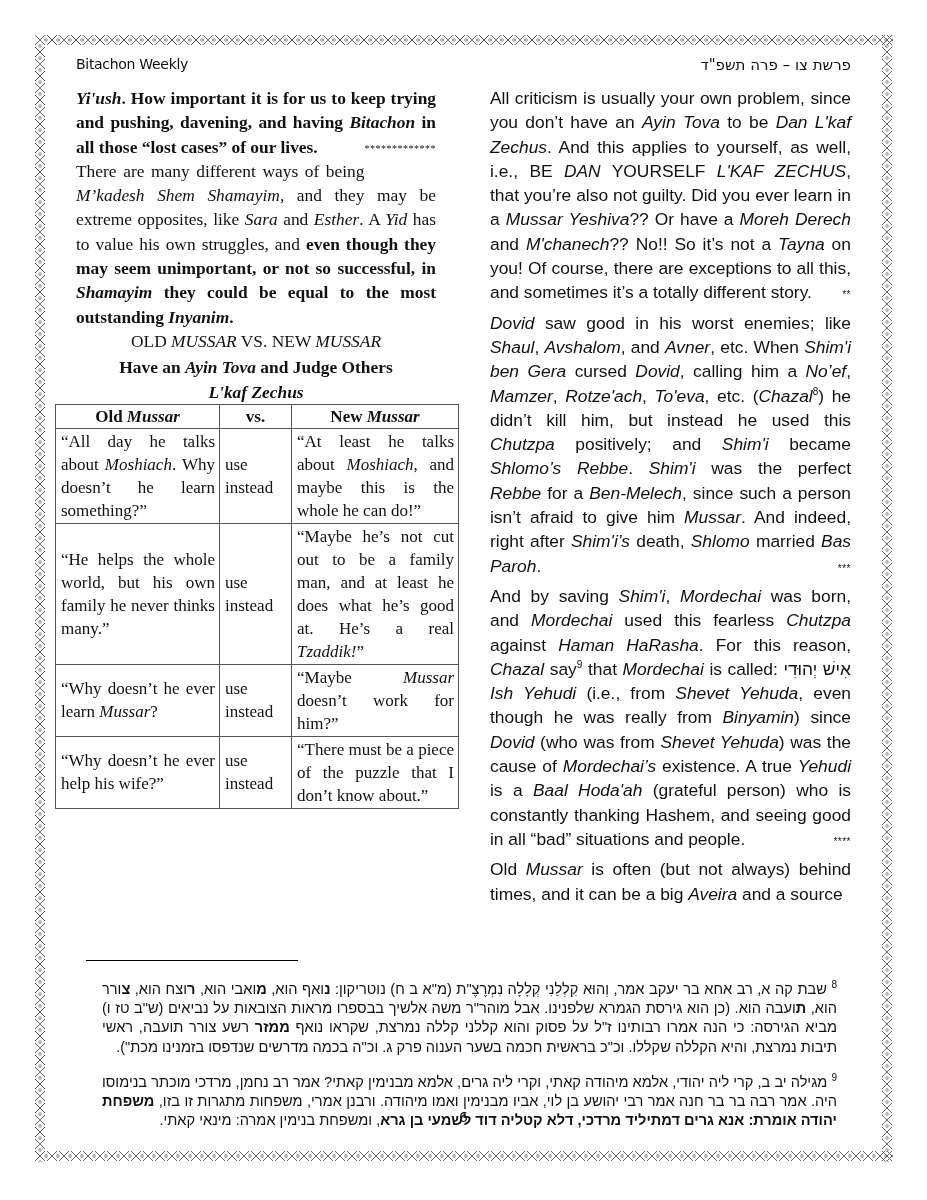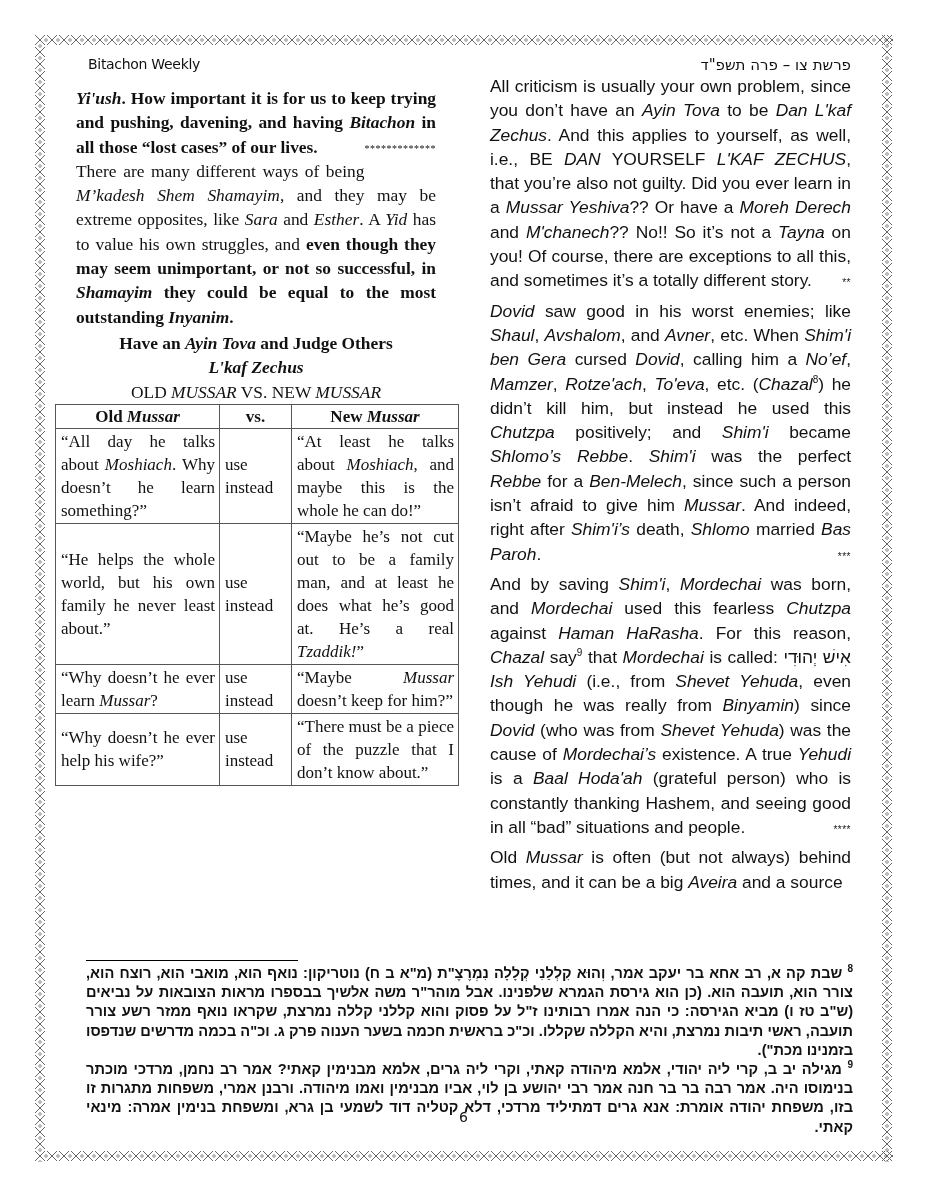--- a/index.html
+++ b/index.html
@@ -8,45 +8,45 @@
   .border-box { position:absolute; left:34px; top:34px; width:859px; height:1128px; }
   .border-strip { position:absolute; overflow:hidden; }
   .border-strip.h { height:12px; left:0; right:0; }
   .border-strip.v { width:12px; top:0; bottom:0; }
   .border-strip.top { top:0; }
   .border-strip.bottom { bottom:0; }
   .border-strip.left { left:0; }
   .border-strip.right { right:0; }
   .border-strip svg { display:block; }
 
-  .hdr-left { position:absolute; left:88px; top:56px; font-size:14px; font-family:"DejaVu Sans", sans-serif; letter-spacing:-0.3px; }
+  .hdr-left { position:absolute; left:76px; top:56px; font-size:14px; font-family:"DejaVu Sans", sans-serif; letter-spacing:-0.3px; }
   .hdr-right { position:absolute; right:76px; top:56px; font-size:15px; direction:rtl; font-family:"DejaVu Sans", sans-serif; }
 
   .col { position:absolute; font-size:17.4px; line-height:24.3px; text-align:justify; }
   .col-left { left:76px; top:86px; width:360px;font-family:Liberation Serif, serif; }
-  .col-right { left:490px; top:74px; width:361px; }
+  .col-right { left:490px; top:86px; width:361px; }
   .col p { margin:0; }
   .col p.gap { margin-top:6px; }
   .star { float:right; font-size:10px; letter-spacing:0.5px; }
   .center { text-align:center; }
   .b { font-weight:bold; }
   .i { font-style:italic; }
   sup { font-size:10px; line-height:0; }
 
   table.mussar { border-collapse:collapse; width:404px; margin-left:-21px; font-size:17px; line-height:23px; }
   table.mussar td, table.mussar th { border:1px solid #555; padding:1px 4px 1px 5px; vertical-align:middle; }
   table.mussar th { font-weight:bold; text-align:center; padding:0 4px;margin-top:43px; }
   table.mussar td.old, table.mussar td.newm { text-align:justify; }
   table.mussar td.mid { text-align:left; width:62px; }
   table.mussar td.old { width:154px; }
 
   .fn-rule { position:absolute; left:86px; top:960px; width:212px; height:1px; background:#000; }
   .footnotes { position:absolute; left:86px; top:964px; width:767px; direction:rtl; text-align:justify;
                font-size:14.6px; line-height:19.2px; }
-  .footnotes p { margin:0;font-weight:bold; }
+  .footnotes p { margin:16px; }
   .page-num { position:absolute; left:0; right:0; top:1109px; text-align:center; font-size:14px; font-family:"DejaVu Sans", sans-serif; }
 </style>
 </head>
 <body>
 
 <div class="border-box">
   <div class="border-strip h top">
       <svg width="859" height="12">
         <path d="M2,2 L10,10 M10,2 L2,10 M2,2 L1,1 M10,2 L11,1 M2,10 L1,11 M10,10 L11,11" stroke="#666" stroke-width="1" fill="none"></path>
         <circle cx="12" cy="6" r="1.3" fill="none" stroke="#777" stroke-width="0.8"></circle>
@@ -1108,49 +1108,49 @@
 <div class="hdr-right">פרשת צו – פרה תשפ"ד</div>
 
 <div class="col col-left">
   <p class="b">
     <span class="i">Yi'ush</span><span>. How important it is for us to keep trying and pushing, davening, and having </span><span class="i">Bitachon</span><span> in all those “lost cases” of our lives.</span>
     <span class="star" style="font-weight:normal;margin-top:2px;">*************</span>
   </p>
   <p>
     <span>There are many different ways of being </span><span class="i">M’kadesh Shem Shamayim</span><span>, and they may be extreme opposites, like </span><span class="i">Sara</span><span> and </span><span class="i">Esther</span><span>. A </span><span class="i">Yid</span><span> has to value his own struggles, and </span><span class="b">even though they may seem unimportant, or not so successful, in </span><span class="b i">Shamayim</span><span class="b"> they could be equal to the most outstanding </span><span class="b i">Inyanim</span><span class="b">.</span>
   </p>
+  <p class="center">
+    <span>OLD </span><span class="i">MUSSAR</span><span> VS. NEW </span><span class="i">MUSSAR</span>
+  </p>
   <p class="center b" style="margin-top:2px;">
     <span>Have an </span><span class="i">Ayin Tova</span><span> and Judge Others</span><br>
     <span class="i">L'kaf Zechus</span>
-  </p>
-  <p class="center">
-    <span>OLD </span><span class="i">MUSSAR</span><span> VS. NEW </span><span class="i">MUSSAR</span>
   </p>
 
   <table class="mussar">
     <tbody>
         <tr>
       <th><span>Old </span><span class="i">Mussar</span></th>
       <th>vs.</th>
       <th><span>New </span><span class="i">Mussar</span></th>
     </tr>
     <tr>
       <td class="old"><span>“All day he talks about </span><span class="i">Moshiach</span><span>. Why doesn’t he learn something?”</span></td>
       <td class="mid"><span>use</span><br><span>instead</span></td>
       <td class="newm"><span>“At least he talks about </span><span class="i">Moshiach</span><span>, and maybe this is the whole he can do!”</span></td>
     </tr>
     <tr>
-      <td class="old"><span>“He helps the whole world, but his own family he never least about.”</span></td>
+      <td class="old"><span>“He helps the whole world, but his own family he never thinks many.”</span></td>
       <td class="mid"><span>use</span><br><span>instead</span></td>
       <td class="newm"><span>“Maybe he’s not cut out to be a family man, and at least he does what he’s good at. He’s a real </span><span class="i">Tzaddik!</span><span>”</span></td>
     </tr>
     <tr>
       <td class="old"><span>“Why doesn’t he ever learn </span><span class="i">Mussar</span><span>?</span></td>
       <td class="mid"><span>use</span><br><span>instead</span></td>
-      <td class="newm"><span>“Maybe </span><span class="i">Mussar</span><span> doesn’t keep for him?”</span></td>
+      <td class="newm"><span>“Maybe </span><span class="i">Mussar</span><span> doesn’t work for him?”</span></td>
     </tr>
     <tr>
       <td class="old"><span>“Why doesn’t he ever help his wife?”</span></td>
       <td class="mid"><span>use</span><br><span>instead</span></td>
       <td class="newm"><span>“There must be a piece of the puzzle that I don’t know about.”</span></td>
     </tr>
   </tbody>
     </table>
 </div>
 

